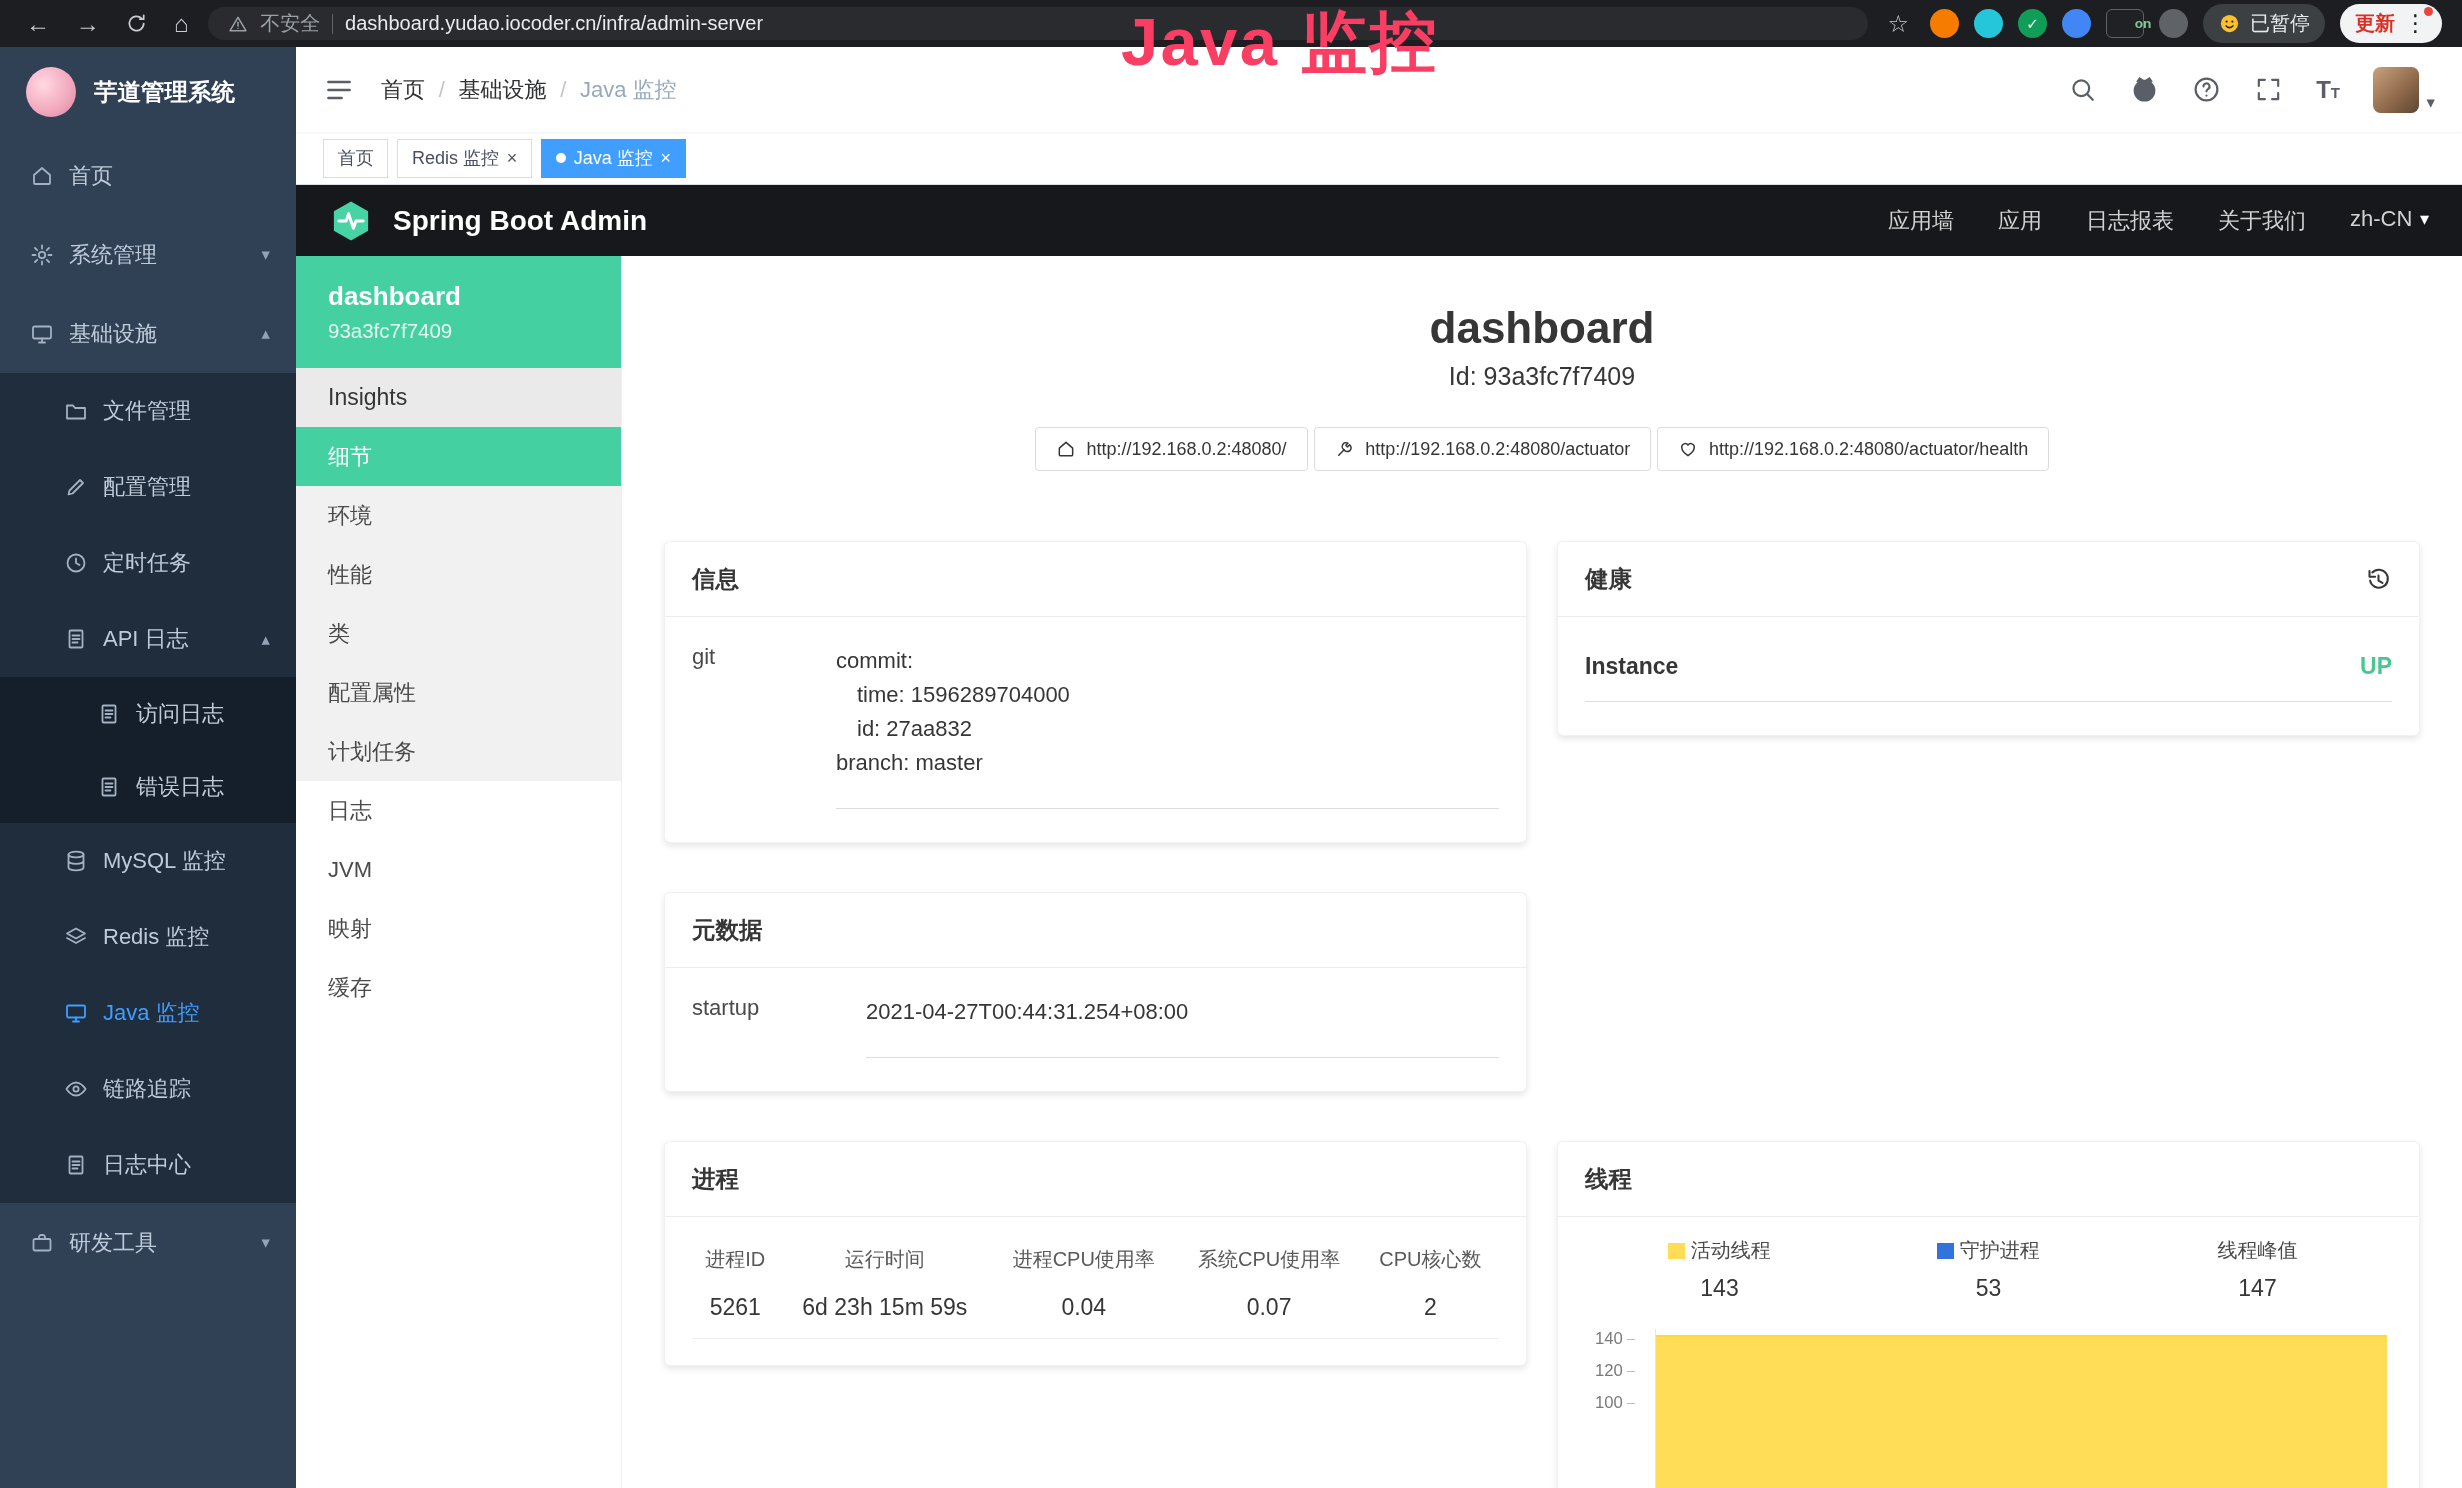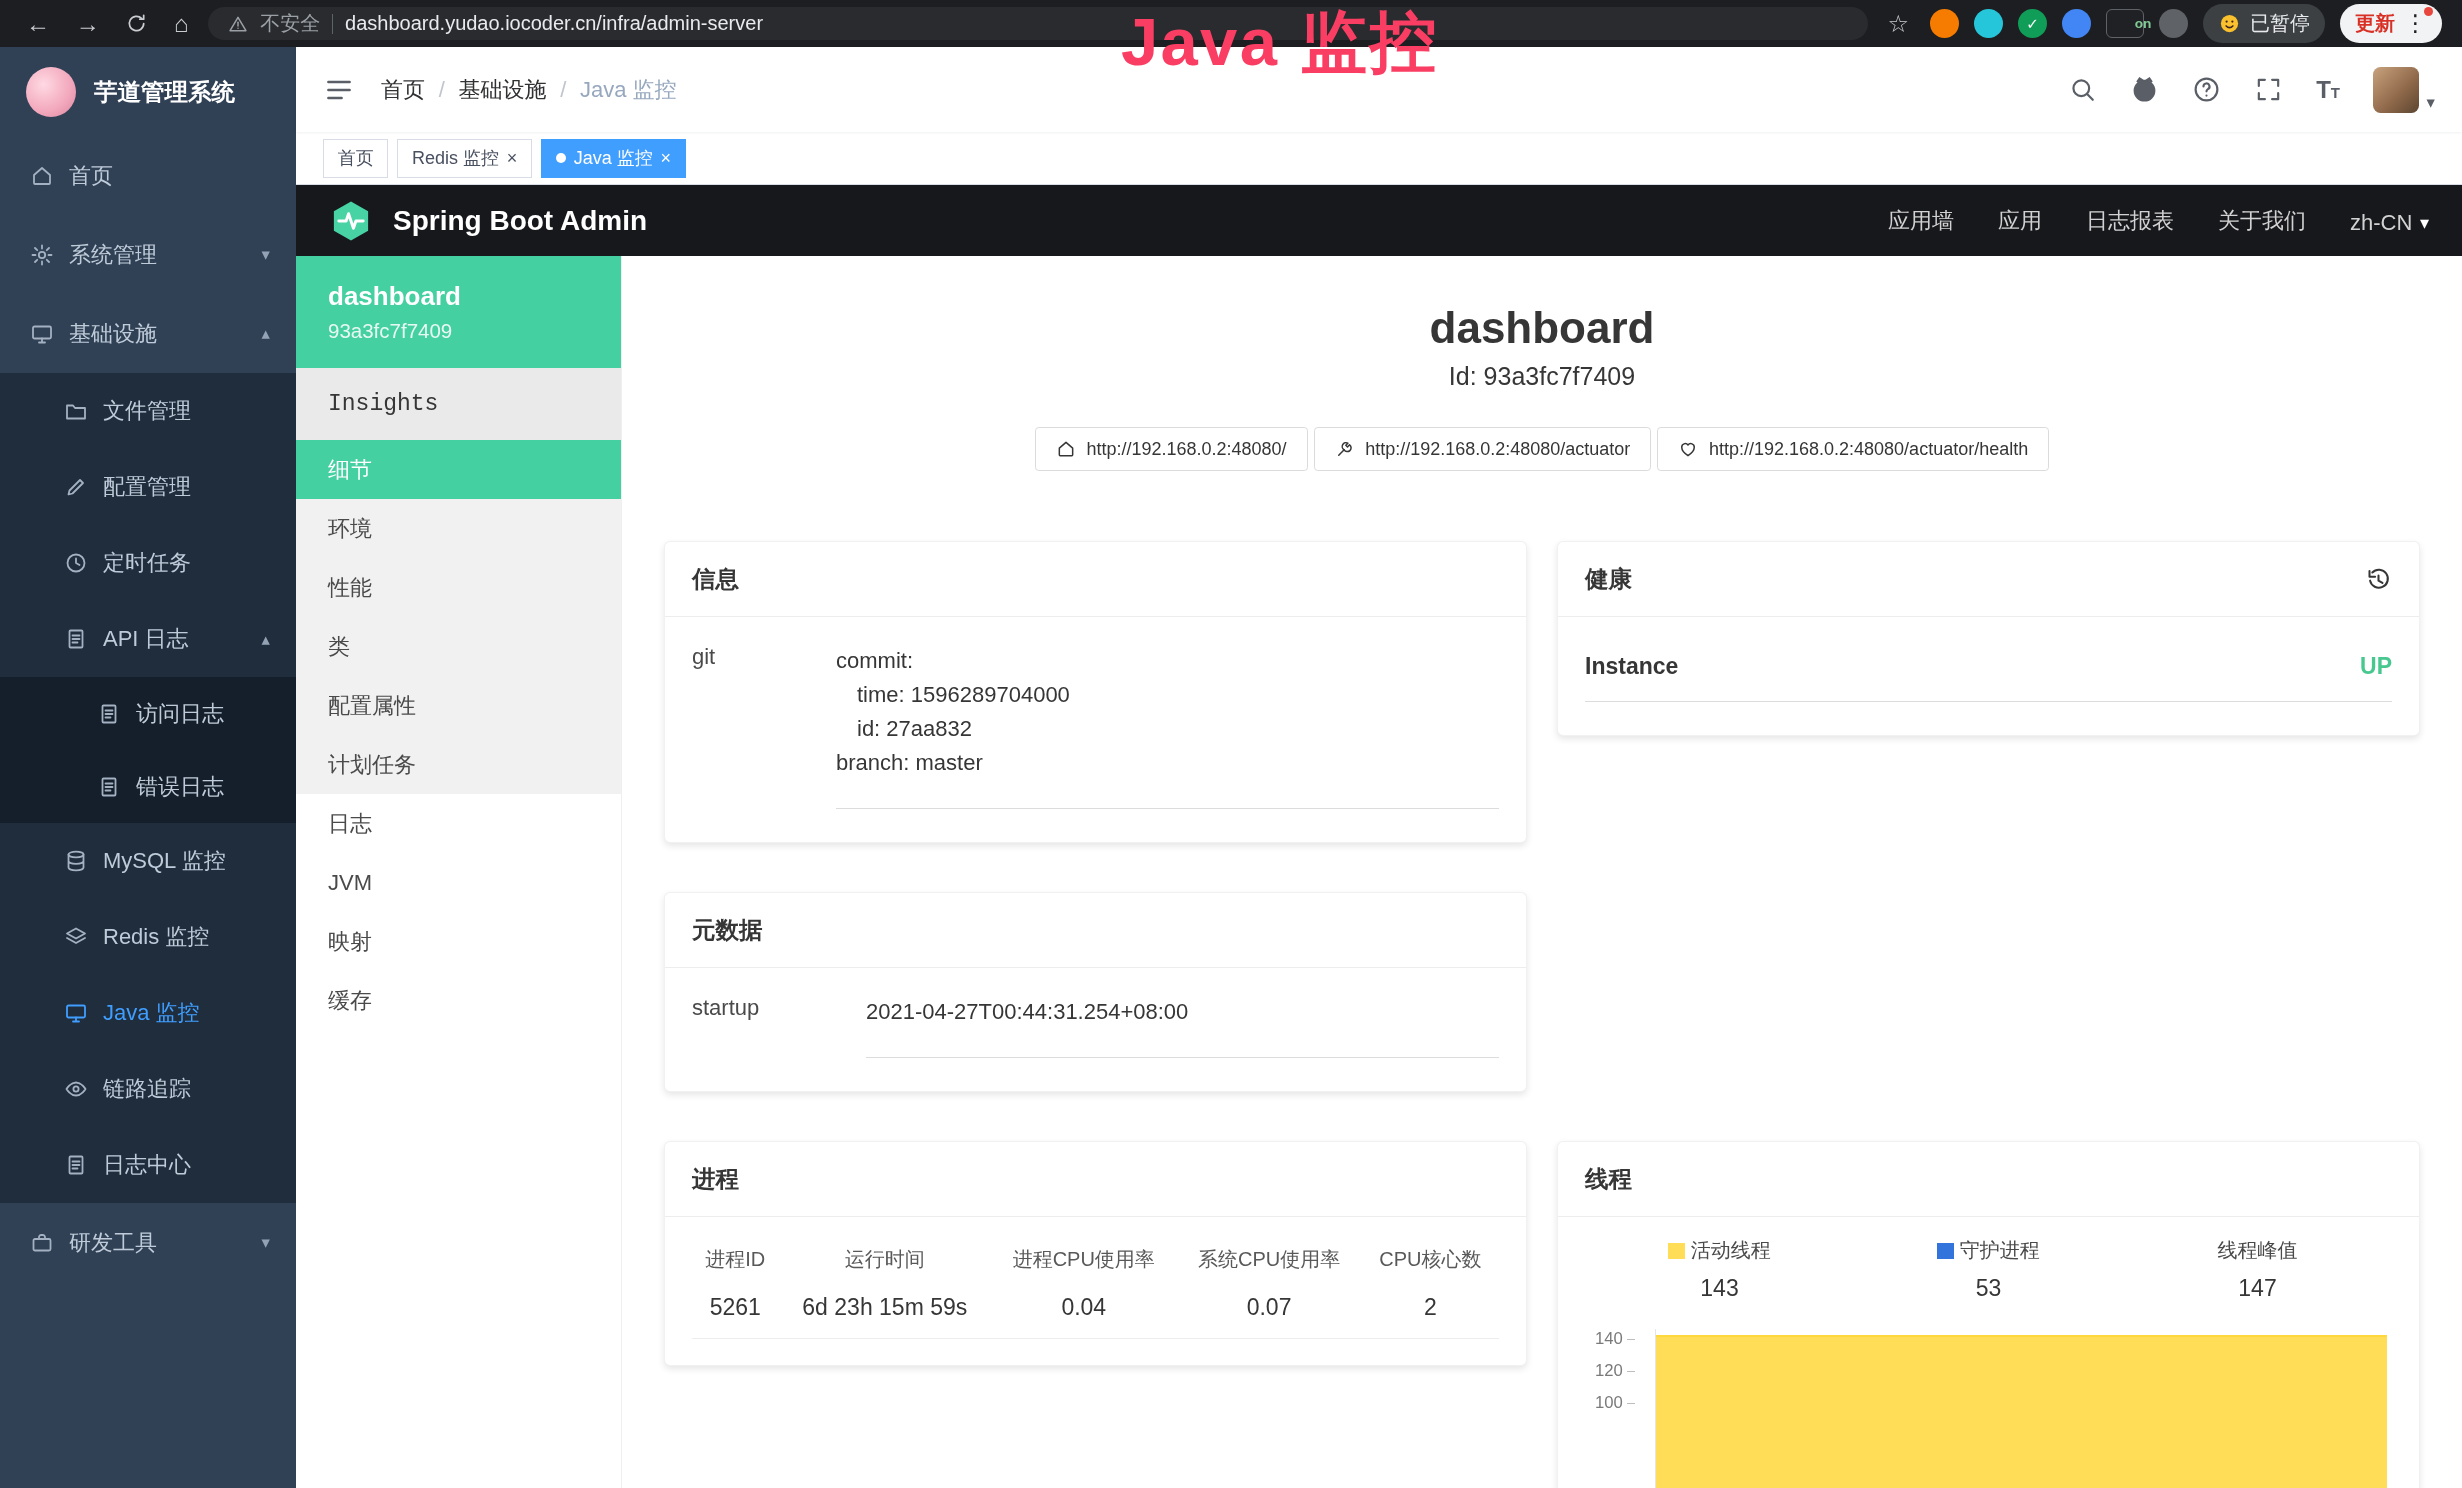--- a/index.html
+++ b/index.html
@@ -65,32 +65,32 @@
   .tag { height:39px; display:flex; align-items:center; gap:7.6px; padding:0 13.7px; border:0.8px solid #d8dce5; background:#fff; color:#495060; font-size:18px; cursor:pointer; }
   .tag .close { font-size:18px; color:inherit; }
   .tag.active { background:#409eff; border-color:#409eff; color:#fff; }
   .tag.active .dot { width:10.6px; height:10.6px; border-radius:50%; background:#fff; }
 
   
   .sba { flex:1; display:flex; flex-direction:column; min-height:0;border-radius:21px; }
   .sba-header { height:71px; background:#17181c; display:flex; align-items:center; padding:0 33px; gap:20px; flex-shrink:0; }
   .sba-logo { width:44px; height:44px; }
   .sba-brand { color:#fff; font-size:28px; font-weight:bold; }
-  .sba-nav { margin-left:auto; display:flex; align-items:flex-end; gap:44px; font-size:22px; color:#d2d2d2; }
+  .sba-nav { margin-left:auto; display:flex; align-items:flex-start; gap:44px; font-size:22px; color:#d2d2d2; }
   .sba-nav .nav-item { cursor:pointer; }
   .sba-nav .lang { display:flex; align-items:center; gap:7.6px; cursor:pointer; }
   .sba-nav .lang .caret { color:#fff; font-size:18px; }
 
   .sba-body { flex:1; display:flex; min-height:0; }
   .sba-side { width:326px; flex-shrink:0; background:#fff; border-right:0.8px solid #efefef; display:flex; flex-direction:column; }
   .inst-head { height:112px; background:#44d0a0; color:#fff; display:flex; flex-direction:column; justify-content:center; padding-left:32px; gap:7.6px; cursor:pointer; }
   .inst-name { font-size:26px; font-weight:bold; }
   .inst-id { font-size:20.5px; opacity:.88; }
   .insights-group { background:#f1f1f1; }
-  .group-label { height:72px; display:flex; align-items:center; padding-left:32px; font-size:23px; color:#363636; background:#eaeaea;font-family:Liberation Mono, monospace; }
+  .group-label { height:59px; display:flex; align-items:center; padding-left:32px; font-size:23px; color:#363636; background:#eaeaea; }
   .m-item { height:59px; display:flex; align-items:center; padding-left:32px; font-size:22px; color:#4a4a4a; cursor:pointer; }
   .m-item.active { background:#44d0a0; color:#fff; }
 
   .sba-content { flex:1; min-width:0; overflow:hidden; padding:0 42px; background:#fff; }
   .c-title { text-align:center; margin-top:47px; font-size:44px; font-weight:bold; color:#363636; }
   .c-sub { text-align:center; margin-top:9px; font-size:25px; color:#363636; }
   .links-row { display:flex; justify-content:center; gap:6px; margin-top:36px; }
   .link-btn { height:44px; display:flex; align-items:center; gap:10.6px; padding:0 20px; border:0.8px solid #dbdbdb; border-radius:3.8px; background:#fff; font-size:18px; color:#363636; cursor:pointer; white-space:nowrap; }
   .link-btn .lk-ic { width:20px; height:20px; color:#363636; }
 

